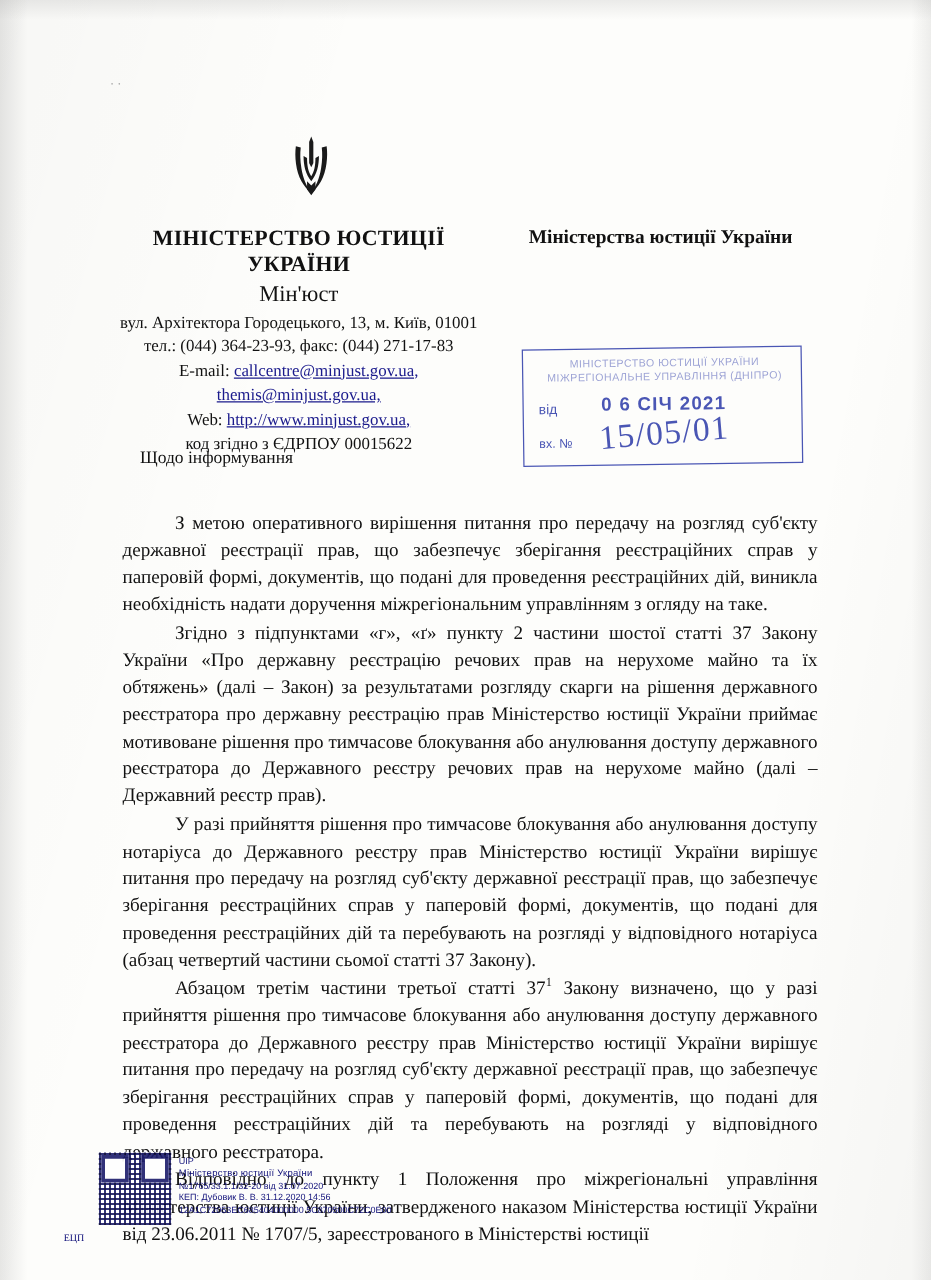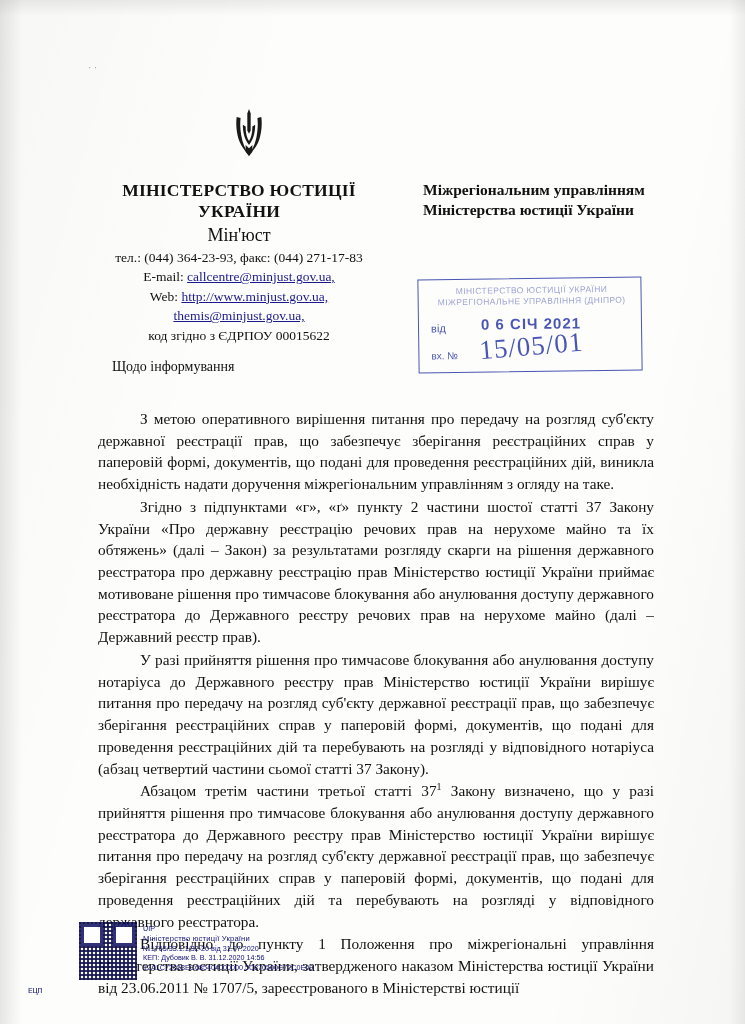--- a/index.html
+++ b/index.html
@@ -203,23 +203,23 @@
     line-height: 1.32;
     color: #12127a;
     padding-top: 2px;
   }
   .sigtext .sig-brand {
     font-size: 7.6px;
     letter-spacing: 0.2px;
   }
   .sig-footer {
     position: absolute;
-    left: 28px;
+    left: 51px;
     top: 986px;
-    font-family: Liberation Mono, monospace;
+    font-family: Liberation Serif, serif;
     font-size: 8px;
     color: #12127a;
     text-align: center;
   }
   .dot-marks {
     position: absolute;
     left: 88px;
     top: 62px;
     font-size: 10px;
     color: #9a9a9a;
@@ -244,37 +244,37 @@
         <path d="M19 30 C19 44 22 56 30 66 C38 56 41 44 41 30 L36 33 C36 45 34 53 30 59 C26 53 24 45 24 33 Z"></path>
         <path d="M24 66 L30 72 L36 66 L36 78 L30 86 L24 78 Z"></path>
       </g>
     </svg>
   </div>
 
   <div class="letterhead">
     <div class="lh-ministry">МІНІСТЕРСТВО ЮСТИЦІЇ</div>
     <div class="lh-ministry">УКРАЇНИ</div>
     <div class="lh-short">Мін'юст</div>
+    <div class="lh-line">вул. Архітектора Городецького, 13, м. Київ, 01001</div>
     <div class="lh-line">тел.: (044) 364-23-93, факс: (044) 271-17-83</div>
     <div class="lh-line">
       <span>E-mail:</span>
       <span class="lh-link">callcentre@minjust.gov.ua,</span>
     </div>
     <div class="lh-line">
+      <span class="lh-link">themis@minjust.gov.ua,</span>
+    </div>
+    <div class="lh-line">
       <span>Web:</span>
       <span class="lh-link">http://www.minjust.gov.ua,</span>
     </div>
-    <div class="lh-line">
-      <span class="lh-link">themis@minjust.gov.ua,</span>
-    </div>
     <div class="lh-line">код згідно з ЄДРПОУ 00015622</div>
   </div>
 
   <div class="addressee">
-    <div>Міжрегіональним управлінням</div>
     <div>Міністерства юстиції України</div>
   </div>
 
   <div class="stamp">
     <div class="stamp-l1">МІНІСТЕРСТВО ЮСТИЦІЇ УКРАЇНИ</div>
     <div class="stamp-l2">МІЖРЕГІОНАЛЬНЕ УПРАВЛІННЯ (ДНІПРО)</div>
     <div class="stamp-row stamp-from">від</div>
     <div class="stamp-row stamp-date">0 6 СІЧ 2021</div>
     <div class="stamp-row stamp-no">вх. №</div>
     <div class="stamp-row stamp-num">15/05/01</div>

